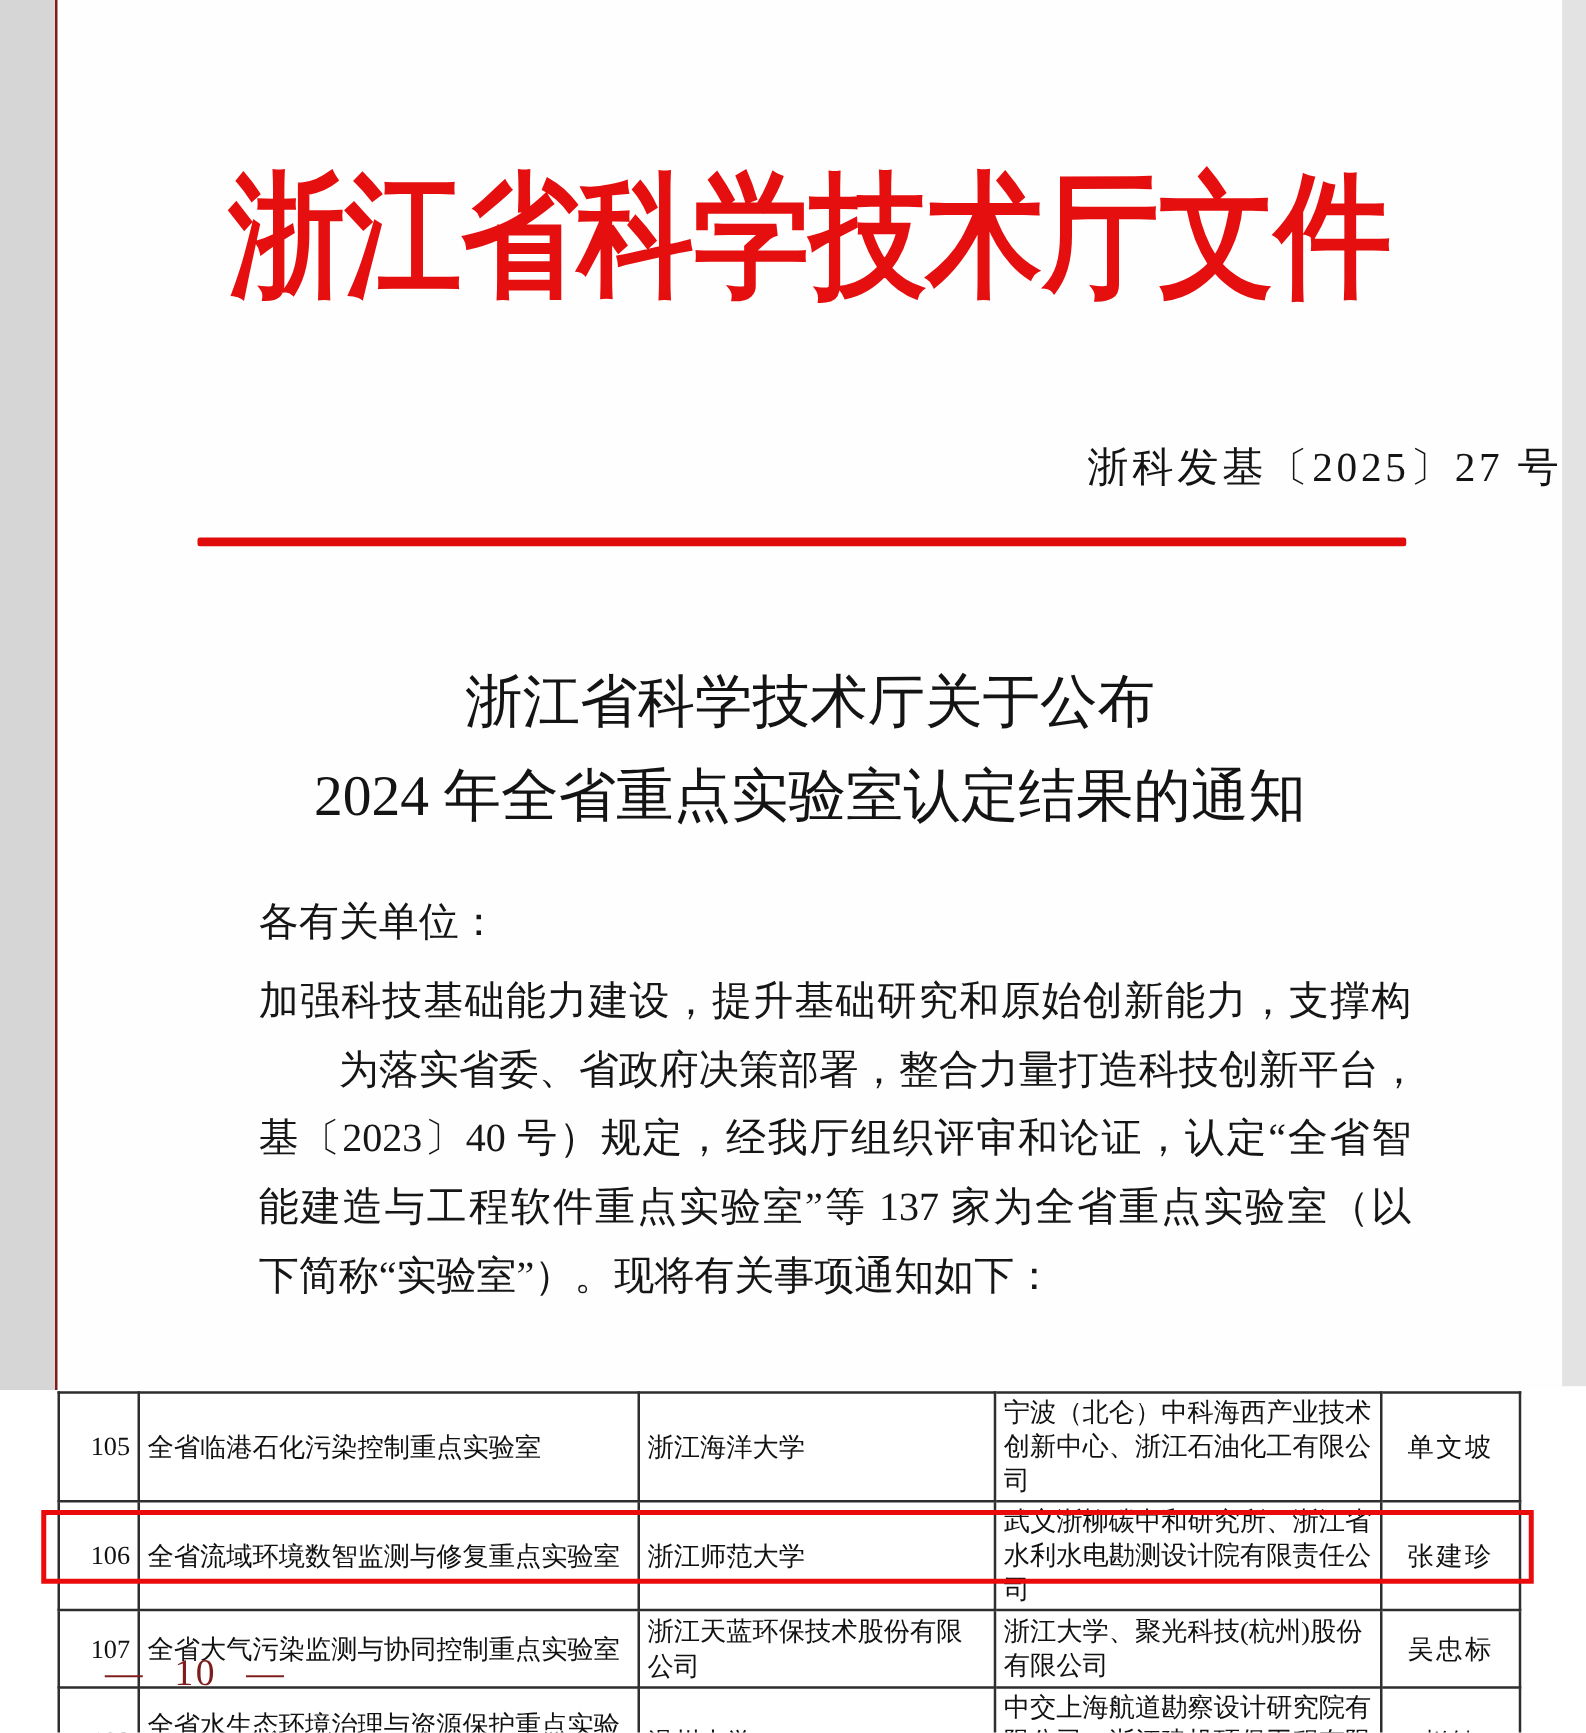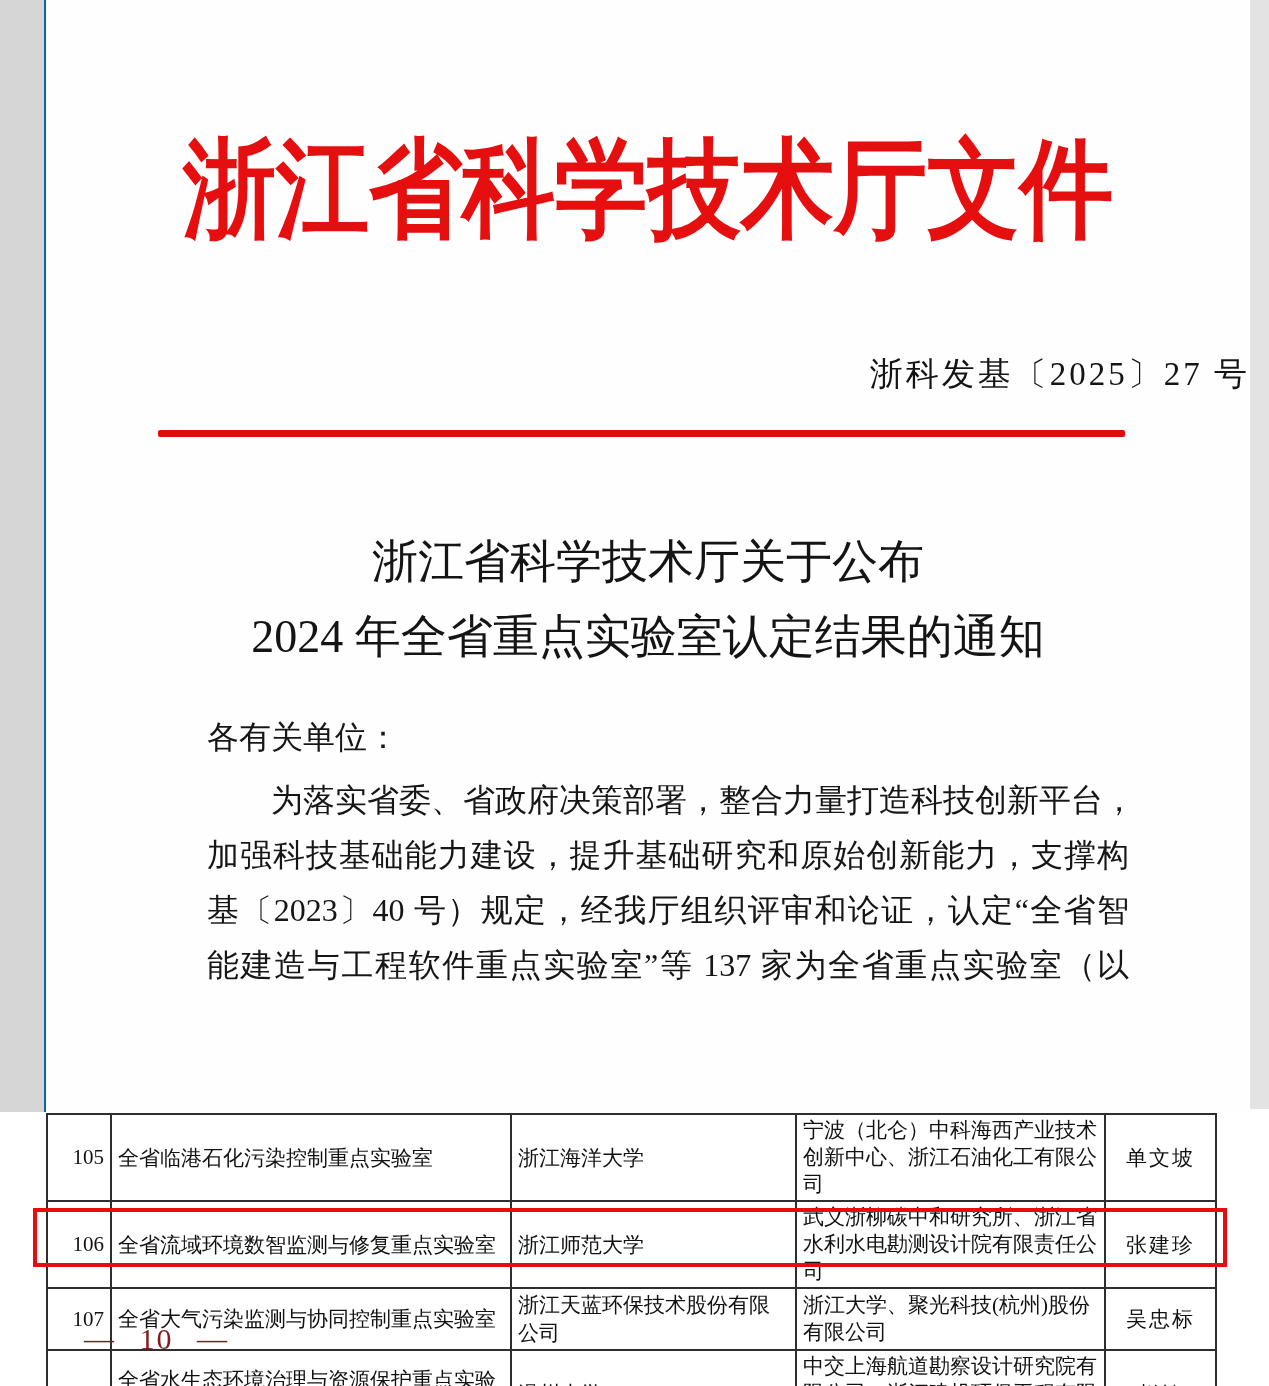--- a/index.html
+++ b/index.html
@@ -8,21 +8,21 @@
     background:#ffffff;
     font-family:"Liberation Serif","DejaVu Serif",serif;
   }
   .screen{position:relative;width:1269px;height:1386px;background:#ffffff;overflow:hidden;}
 
   
   .gray-left{position:absolute;left:0;top:0;width:44px;height:1112px;background:#d6d6d6;}
   .gray-right{position:absolute;left:1248px;top:0;width:21px;height:1109px;background:#e3e3e3;border-left:2px solid #bdbdbd;box-sizing:border-box;}
 
   
-  .page{position:absolute;left:44px;top:0;width:1206px;height:1112px;background:#fefefe;border-left:2px solid #0369a1;box-sizing:border-box;}
+  .page{position:absolute;left:44px;top:0;width:1206px;height:1112px;background:#fefefe;border-left:2px solid #7f1d1d;box-sizing:border-box;}
 
   .letterhead{
     position:absolute;top:122px;left:0;width:100%;
     text-align:center;font-size:93px;line-height:118px;font-weight:900;
     color:#e60f0f;letter-spacing:0;
     transform:scaleY(1.16);transform-origin:center top;
     white-space:nowrap;
   }
   .doc-number{
     position:absolute;top:352px;left:0;width:100%;
@@ -85,24 +85,25 @@
     <div class="red-rule"></div>
 
     <div class="notice-title">
       <div>浙江省科学技术厅关于公布</div>
       <div>2024 年全省重点实验室认定结果的通知</div>
     </div>
 
     <div class="salutation">各有关单位：</div>
 
     <div class="body-text">
+      <div class="body-line">加强科技基础能力建设，提升基础研究和原始创新能力，支撑构</div>
       <div class="body-line indented">为落实省委、省政府决策部署，整合力量打造科技创新平台，</div>
-      <div class="body-line">加强科技基础能力建设，提升基础研究和原始创新能力，支撑构</div>
       <div class="body-line">基〔2023〕40 号）规定，经我厅组织评审和论证，认定“全省智</div>
       <div class="body-line">能建造与工程软件重点实验室”等 137 家为全省重点实验室（以</div>
+      <div class="body-line last">下简称“实验室”）。现将有关事项通知如下：</div>
     </div>
   </div>
 
   <div class="table-wrap">
     <table class="results">
       <colgroup>
         <col style="width:64px">
           <col style="width:400px">
           <col style="width:285px">
           <col style="width:309px">

